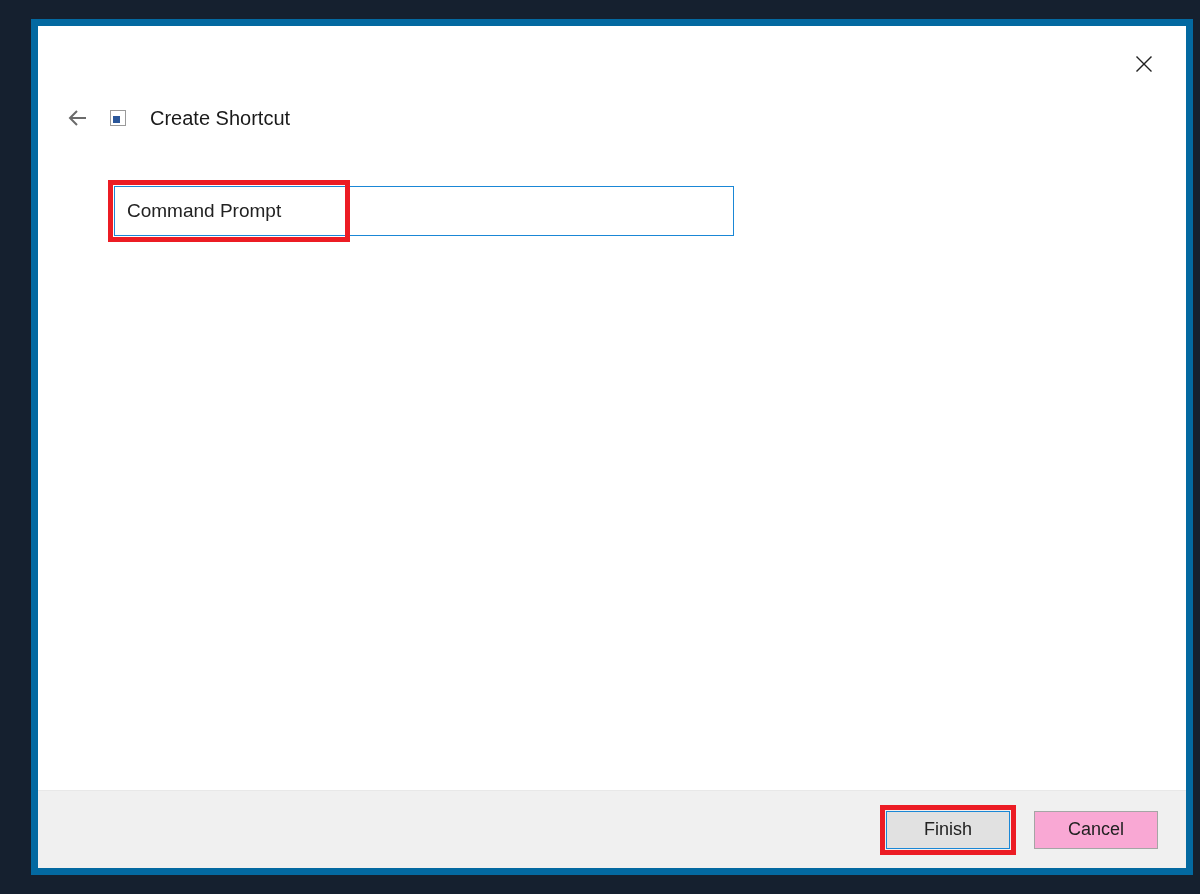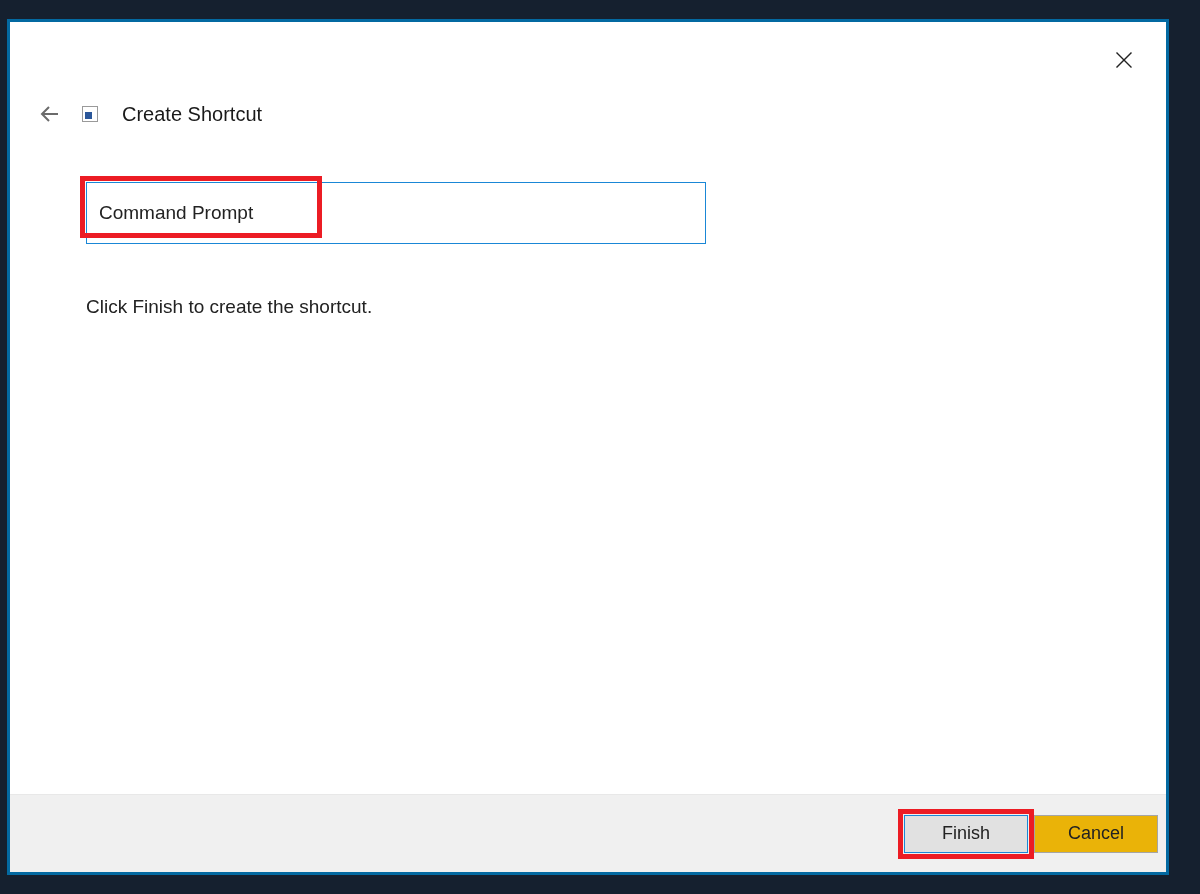--- a/index.html
+++ b/index.html
@@ -10,24 +10,24 @@
   body {
     width: 1200px;
     height: 894px;
     background: #15202f;
     font-family: "Segoe UI", Tahoma, sans-serif;
     overflow: hidden;
   }
   .outer-frame {
     position: absolute;
     top: 19px;
-    left: 7px;
+    left: 31px;
     width: 1162px;
     height: 856px;
-    border: 3px solid #0369a1;
+    border: 7px solid #0369a1;
     background: #ffffff;
     display: flex;
     flex-direction: column;
   }
   .title-row {
     position: relative;
     height: 72px;
     flex: 0 0 auto;
   }
   .close-btn {
@@ -95,22 +95,22 @@
     margin-bottom: 60px;
   }
   .field-label {
     font-size: 19px;
     color: #222;
     margin-bottom: 12px;
   }
   .input-wrap {
     position: relative;
     width: 620px;
-    height: 62px;
-    margin-bottom: 52px;
+    height: 50px;
+    margin-bottom: 24px;
   }
   .name-input {
     width: 100%;
     height: 100%;
     border: 1px solid #1a87d6;
     font-size: 19px;
     padding: 0 12px;
     color: #222;
     font-family: inherit;
     outline: none;
@@ -133,28 +133,28 @@
     position: absolute;
     left: 0;
     right: 0;
     bottom: 0;
     height: 78px;
     border-top: 1px solid #e8e8e8;
     background: #f0f0f0;
     display: flex;
     align-items: center;
     justify-content: flex-end;
-    padding-right: 8px;
-    gap: 6px;
+    padding-right: 28px;
+    gap: 24px;
   }
   .footer-btn {
     width: 124px;
     height: 38px;
     border: 1px solid #a5a5a5;
-    background: #eab308;
+    background: #f9a8d4;
     font-size: 18px;
     font-family: inherit;
     color: #222;
     cursor: pointer;
     display: flex;
     align-items: center;
     justify-content: center;
   }
   .finish-wrap {
     position: relative;
@@ -199,21 +199,20 @@
     </div>
     <div class="shortcut-icon"></div>
     <div class="dialog-title">Create Shortcut</div>
   </div>
 
   <div class="content">
     <div class="input-wrap">
       <input class="name-input" type="text" value="Command Prompt" style="">
       <div class="red-box-input"></div>
     </div>
-    <div class="hint-text">Click Finish to create the shortcut.</div>
   </div>
 
   <div class="footer">
     <div class="finish-wrap">
       <button class="footer-btn">Finish</button>
       <div class="red-box-finish"></div>
     </div>
     <button class="footer-btn">Cancel</button>
   </div>
 

